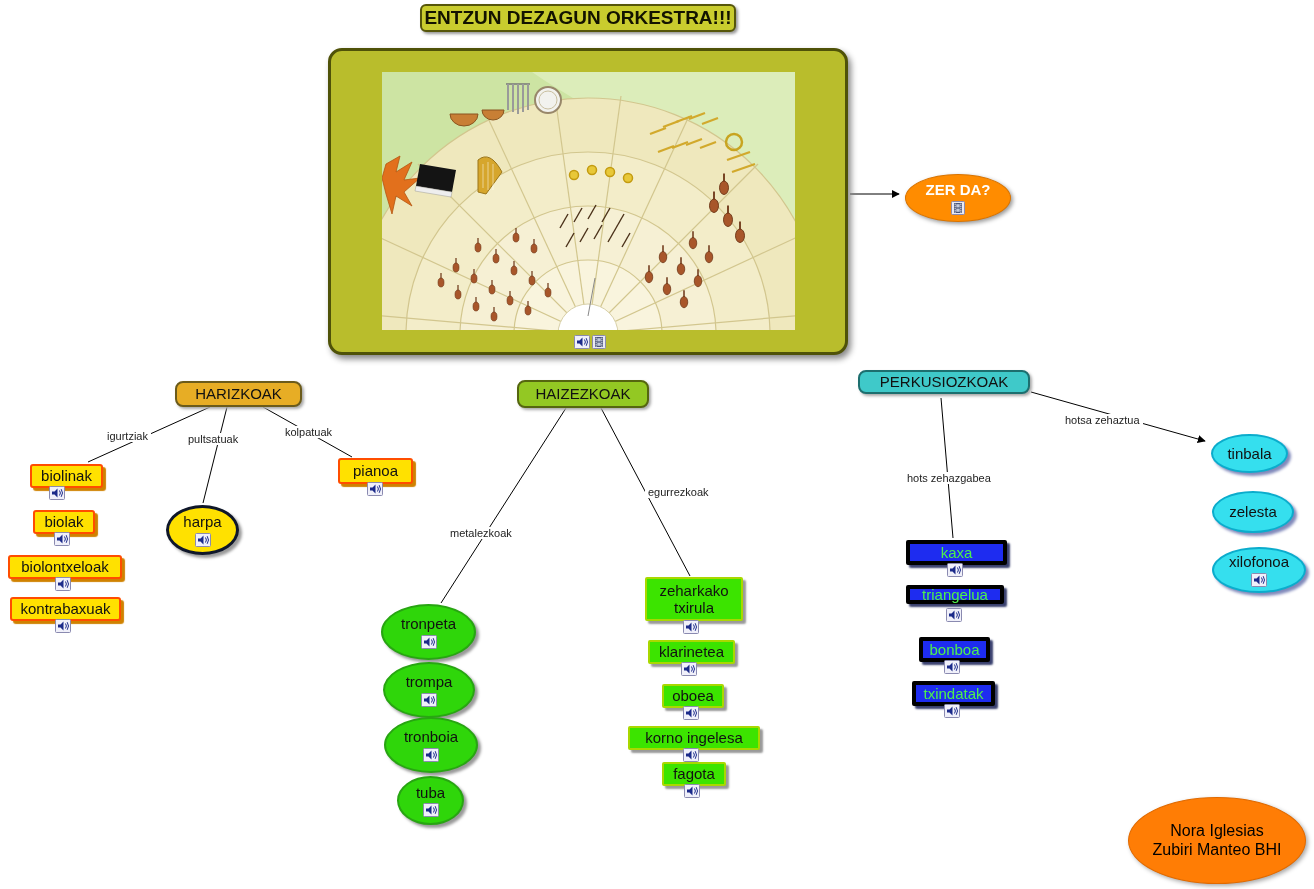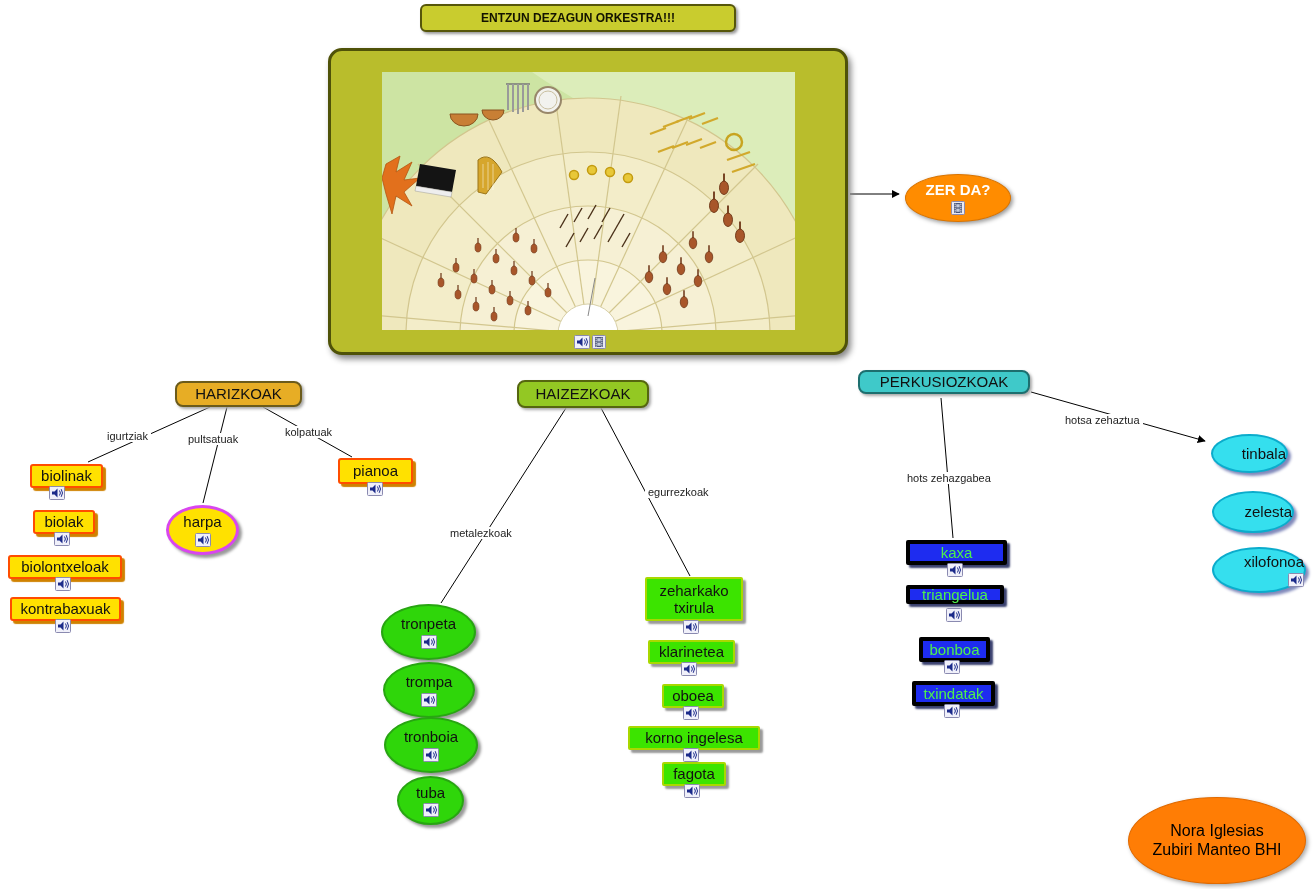--- a/index.html
+++ b/index.html
@@ -5,35 +5,35 @@
   html,body{margin:0;padding:0;background:#fff;}
   .canvas{position:relative;width:1314px;height:889px;background:#fff;overflow:hidden;
           font-family:"Liberation Sans",sans-serif;}
   .lines{position:absolute;left:0;top:0;z-index:1;}
   .node{position:absolute;box-sizing:border-box;display:flex;flex-direction:column;align-items:center;
         justify-content:center;text-align:center;font-size:15px;color:#111;z-index:3;line-height:1.15;}
   .rbox{border-radius:3px;}
   .ellipse{border-radius:50%;}
   .title-node{position:absolute;left:420px;top:4px;width:316px;height:28px;display:flex;align-items:center;
         justify-content:center;background:#c9cc2e;border:2px solid #56560a;border-radius:6px;font-weight:bold;
-        font-size:12px;color:#131300;box-shadow:2px 2px 3px #999;z-index:3;box-sizing:border-box;}
+        font-size:19px;color:#131300;box-shadow:2px 2px 3px #999;z-index:3;box-sizing:border-box;}
   .frame{position:absolute;left:328px;top:48px;width:520px;height:307px;background:#b9bd2c;
         border:3px solid #4f5208;border-radius:14px;box-shadow:3px 4px 6px #888;z-index:2;box-sizing:border-box;}
   .stage-img{position:absolute;left:51px;top:21px;width:413px;height:258px;}
   .frame-icons{position:absolute;left:243px;top:282px;display:flex;gap:2px;z-index:3;}
   .cat{border-radius:8px;box-shadow:2px 2px 3px #aaa;}
   .cat-strings{background:#e7ad25;border:2px solid #6b5b1b;}
   .cat-winds{background:#93c823;border:2px solid #55660f;}
   .cat-perc{background:#3fc9c9;border:2px solid #1d6f6f;}
   .str-box{background:#ffe100;border:2px solid #ff4d00;box-shadow:3px 3px 1px #d08200;}
-  .str-ellipse{background:#ffe100;border:3px solid #d946ef;box-shadow:3px 3px 3px #9a9a9a;}
+  .str-ellipse{background:#ffe100;border:3px solid #0f172a;box-shadow:3px 3px 3px #9a9a9a;}
   .brass-ellipse{background:#2fd60a;border:2px solid #28a512;box-shadow:3px 3px 3px #999;}
   .wood-box{background:#3ce400;border:2px solid #a9d800;box-shadow:3px 3px 2px #999;border-radius:2px;}
   .blue-box{background:#1e2cf0;border:4px solid #000000;box-shadow:3px 3px 2px #39406e;color:#4df04d;border-radius:2px;}
-  .cyan-ellipse{background:#35dfee;border:2px solid #0baccc;box-shadow:3px 3px 3px #8089bb;align-items:flex-end;}
+  .cyan-ellipse{background:#35dfee;border:2px solid #0baccc;box-shadow:3px 3px 3px #8089bb;}
   .orange-ellipse{background:#ff8c00;border:1px solid #d97400;box-shadow:2px 2px 4px #999;color:#fff;font-weight:bold;}
   .credit-ellipse{background:#ff7d05;border:1px solid #e06a00;box-shadow:2px 2px 4px #aaa;font-size:16px;color:#000;}
   .spk{position:absolute;width:16px;height:14px;z-index:4;}
   .spk-in{width:16px;height:14px;margin-top:2px;}
   .film-in{width:14px;height:14px;margin-top:2px;}
   .link-label{position:absolute;font-size:11px;color:#222;background:#fff;padding:0 3px;z-index:2;white-space:nowrap;}
 </style>
 </head>
 <body>
 

